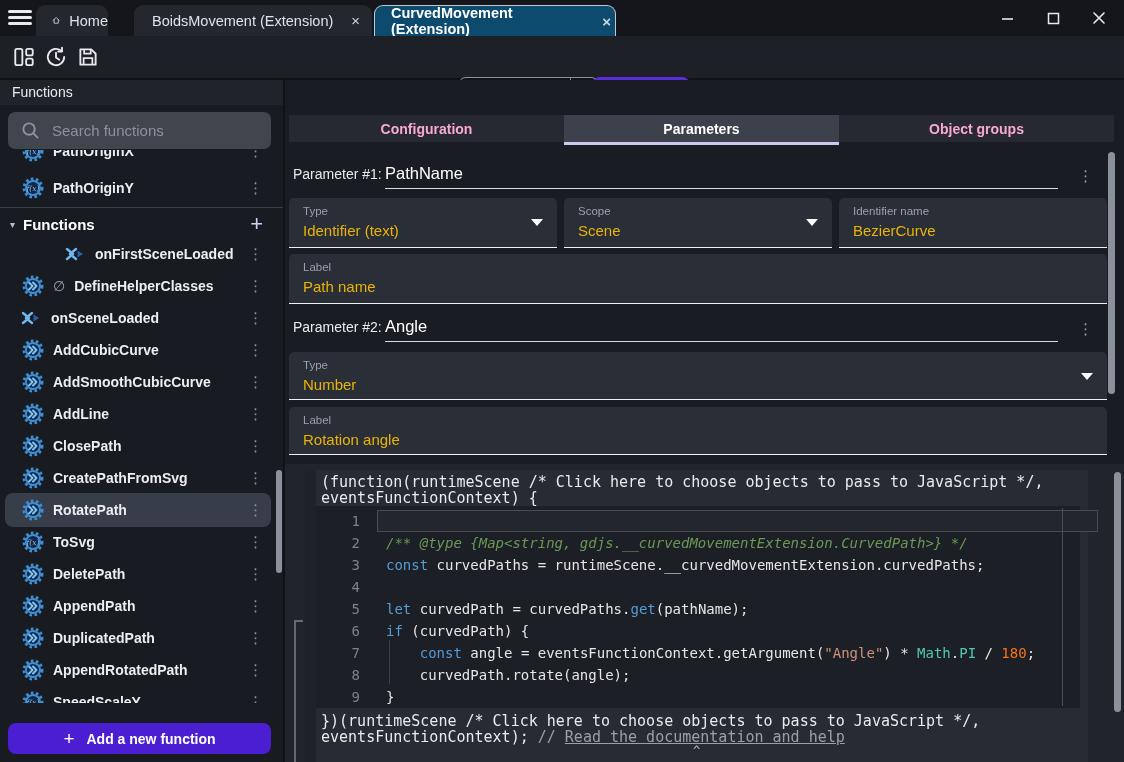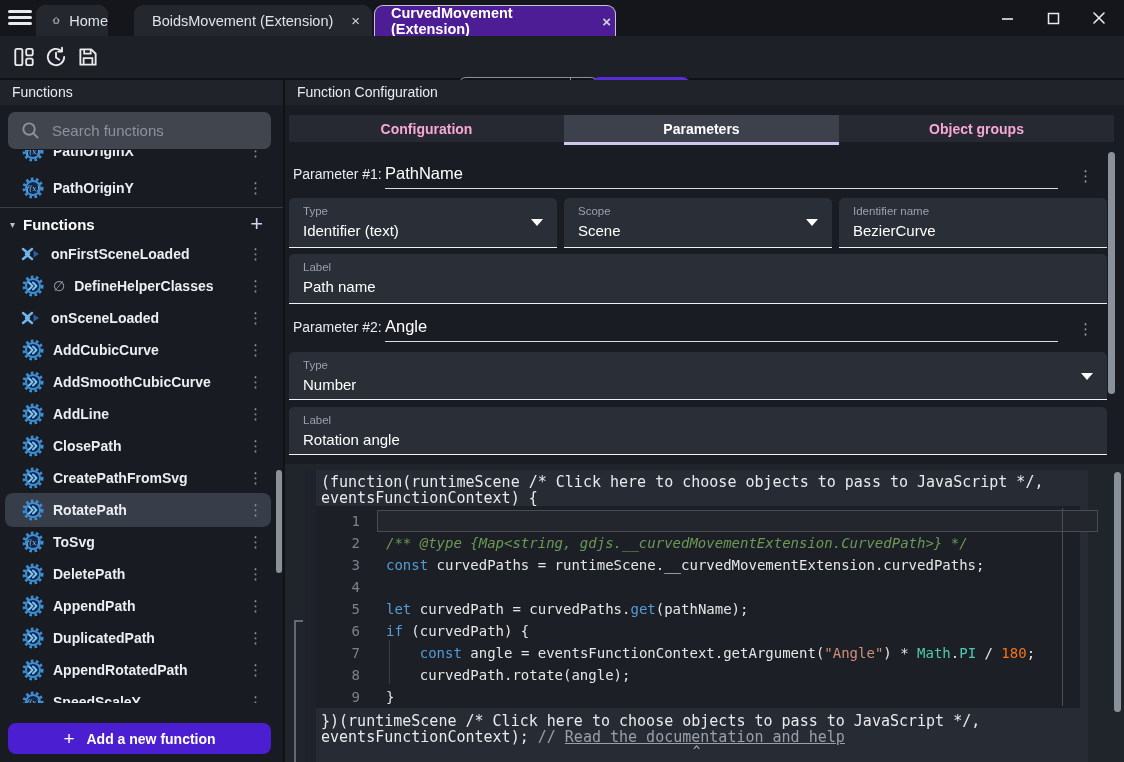--- a/index.html
+++ b/index.html
@@ -10,21 +10,21 @@
 
   
   #titlebar { position:absolute; left:0; top:0; width:1124px; height:36px; background:#14161b; }
   #hamburger { position:absolute; left:8px; top:10px; width:24px; height:16px; cursor:pointer; }
   #hamburger div { height:2.5px; background:#e8eaee; border-radius:2px; margin-bottom:3.5px; }
   .tab { position:absolute; top:5px; height:31px; border-radius:9px 9px 0 0; display:flex;
     align-items:center; color:#dfe2e8; font-size:14.5px; }
   .tab .x { margin-left:14px; color:#cfd3da; font-size:15px; cursor:pointer; padding:0 4px; }
   #tab-home { left:36px; width:72px; background:#24272e; padding-left:16px; gap:9px; }
   #tab-boids { left:134px; width:238px; background:#24272e; padding-left:18px; }
-  #tab-curved { left:374px; width:242px; background:#4c1d95; border:1px solid #c3c7cf;
+  #tab-curved { left:374px; width:242px; background:#0c4a6e; border:1px solid #c3c7cf;
     border-bottom:none; padding-left:16px; font-weight:bold; color:#fff; }
   .winctl { position:absolute; top:6px; width:26px; height:24px; display:flex; align-items:center;
     justify-content:center; color:#e8eaee; cursor:pointer; }
 
   
   #toolbar { position:absolute; left:0; top:36px; width:1124px; height:42px; background:#1d2026; }
   .tbicon { position:absolute; top:9px; width:24px; height:24px; cursor:pointer; }
   #btn-preview { position:absolute; left:458px; top:41px; height:34px; display:flex; align-items:stretch;
     border:1px solid #8b9099; border-radius:8px; color:#fff; cursor:pointer; }
   #btn-preview .main { display:flex; align-items:center; gap:10px; padding:0 18px 0 16px;
@@ -86,21 +86,21 @@
   .cfg-tab.active { background:#3c414c; color:#ffffff; }
   .cfg-tab.active::after { content:""; position:absolute; left:0; right:0; bottom:-3px; height:3px;
     background:#cfc6f0; }
   .param-head { position:absolute; left:8px; color:#e8eaee; font-size:14px; }
   .param-name { position:absolute; left:100px; color:#ffffff; font-size:16.5px; }
   .param-underline { position:absolute; left:100px; width:673px; height:1px; background:#d8dbe1; }
   .dots-v { position:absolute; color:#9aa0aa; font-size:15px; cursor:pointer; }
   .field { position:absolute; background:#2a2e36; border-bottom:1.5px solid #eef0f4;
     border-radius:5px 5px 0 0; cursor:text; }
   .field .flabel { position:absolute; left:14px; top:7px; font-size:11.5px; color:#9aa1ac; }
-  .field .fvalue { position:absolute; left:14px; top:24px; font-size:15px; color:#ffffff; }
+  .field .fvalue { position:absolute; left:14px; top:24px; font-size:15px; color:#eab308; }
   .field .caret { position:absolute; right:14px; top:21px; width:0; height:0;
     border-left:6px solid transparent; border-right:6px solid transparent; border-top:7px solid #fff;
     cursor:pointer; }
   #cfg-scroll { position:absolute; left:823px; top:72px; width:7px; height:242px; background:#8b919b;
     border-radius:4px; cursor:pointer; }
 
   
   #events { position:absolute; left:285px; top:464px; width:839px; height:298px; background:#20242b; }
   #ev-bracket { position:absolute; left:9px; top:156px; width:9px; height:142px;
     border-left:2px solid #646a74; border-top:2px solid #646a74; }
@@ -316,21 +316,21 @@
           </span>
           <span class="lbl">PathOriginY</span>
           <span class="dots">⋮</span>
         </div>
         <div class="fn-divider" style="top: 57px;"></div>
         <div class="fn-section" style="top: 59px;">
           <span class="tri">▾</span>
           <span class="lbl">Functions</span>
           <span class="plus">+</span>
         </div>
-        <div class="fn-row lifecycle" style="top: 89px;">
+        <div class="fn-row lifecycle" style="top: 89px; padding-left: 44px;">
           <span class="fn-ic">
             <svg width="22" height="22" viewBox="0 0 22 22">
               <path d="M3 6 L9 11 L3 16" fill="none" stroke="#6fb7ee" stroke-width="2.4" stroke-linecap="round" stroke-linejoin="round"></path>
               <path d="M12 6 L6 11 L12 16" fill="none" stroke="#6fb7ee" stroke-width="2.4" stroke-linecap="round" stroke-linejoin="round"></path>
               <path d="M13.5 7.5 L19 11 L13.5 14.5 Z" fill="#2b5fa8"></path>
             </svg>
           </span>
           <span class="lbl">onFirstSceneLoaded</span>
           <span class="dots">⋮</span>
         </div>
@@ -505,21 +505,20 @@
         </div>
       </div>
     <button id="add-fn-btn">
       <span class="p">+</span>
       <span>Add a new function</span>
     </button>
     <div id="sb-scroll"></div>
   </div>
 
   <div id="config">
-    <div id="config-header">Function Configuration</div>
     <div id="cfg-tabs">
       <div class="cfg-tab">Configuration</div>
       <div class="cfg-tab active">Parameters</div>
       <div class="cfg-tab">Object groups</div>
     </div>
 
     <div class="param-head" style="top:86px;">Parameter #1:</div>
     <div class="param-name" style="top:84px;">PathName</div>
     <div class="param-underline" style="top:108px;"></div>
     <div class="dots-v" style="left:793px; top:87px;">⋮</div>

